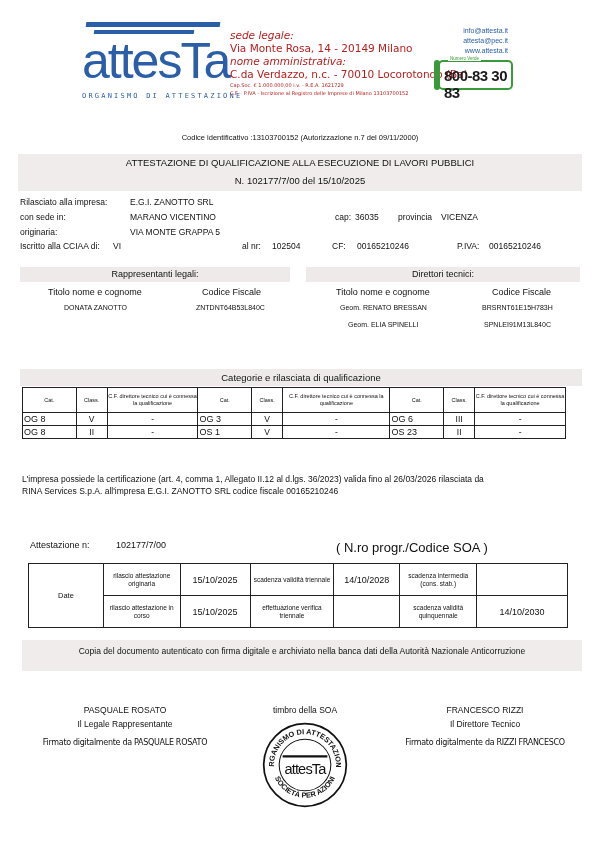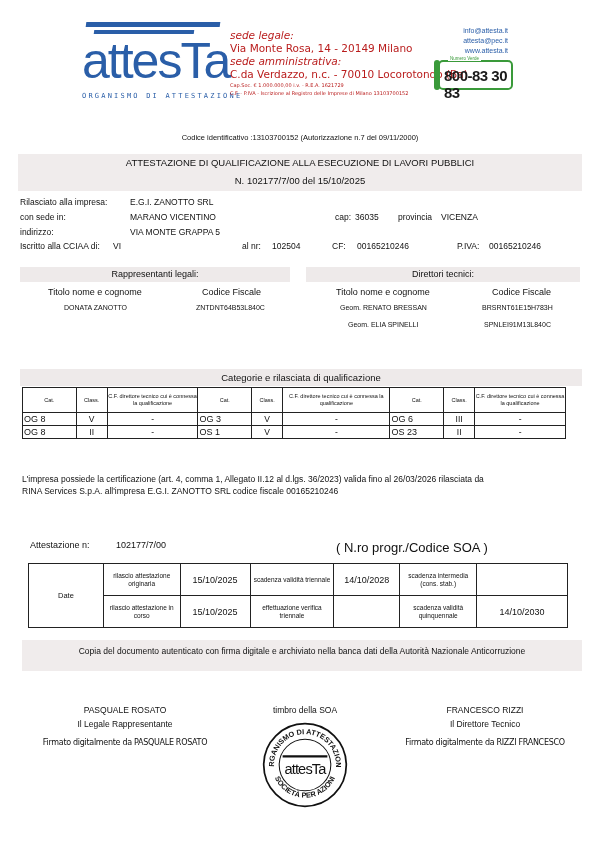--- a/index.html
+++ b/index.html
@@ -58,21 +58,21 @@
 <div class="abs logo-wrap">
   <div class="logo-bar1"></div>
   <div class="logo-bar2"></div>
   <div class="logo-text">attesTa</div>
   <div class="logo-sub">ORGANISMO DI ATTESTAZIONE</div>
 </div>
 
 <div class="abs addr">
   <div class="it">sede legale:</div>
   <div class="rg">Via Monte Rosa, 14 - 20149 Milano</div>
-  <div class="it">sede amministrativa:</div>
+  <div class="it">nome amministrativa:</div>
   <div class="rg">C.da Verdazzo, n.c. - 70010 Locorotondo (Ba)</div>
   <div class="sm">Cap.Soc. € 1.000.000,00 i.v. - R.E.A. 1621729</div>
   <div class="sm">C.F. - P.IVA - Iscrizione al Registro delle Imprese di Milano 13103700152</div>
 </div>
 
 <div class="abs contacts">
   <div>info@attesta.it</div>
   <div>attesta@pec.it</div>
   <div>www.attesta.it</div>
 </div>
@@ -93,21 +93,21 @@
 <div class="abs row-txt" style="left:20px; top:197px;">Rilasciato alla impresa:</div>
 <div class="abs row-txt" style="left:130px; top:197px;">E.G.I. ZANOTTO SRL</div>
 
 <div class="abs row-txt" style="left:20px; top:212px;">con sede in:</div>
 <div class="abs row-txt" style="left:130px; top:212px;">MARANO VICENTINO</div>
 <div class="abs row-txt" style="left:335px; top:212px;">cap:</div>
 <div class="abs row-txt" style="left:355px; top:212px;">36035</div>
 <div class="abs row-txt" style="left:398px; top:212px;">provincia</div>
 <div class="abs row-txt" style="left:441px; top:212px;">VICENZA</div>
 
-<div class="abs row-txt" style="left:20px; top:227px;">indirizzo:</div>
+<div class="abs row-txt" style="left:20px; top:227px;">originaria:</div>
 <div class="abs row-txt" style="left:130px; top:227px;">VIA MONTE GRAPPA 5</div>
 
 <div class="abs row-txt" style="left:20px; top:241px;">Iscritto alla CCIAA di:</div>
 <div class="abs row-txt" style="left:113px; top:241px;">VI</div>
 <div class="abs row-txt" style="left:242px; top:241px;">al nr:</div>
 <div class="abs row-txt" style="left:272px; top:241px;">102504</div>
 <div class="abs row-txt" style="left:332px; top:241px;">CF:</div>
 <div class="abs row-txt" style="left:357px; top:241px;">00165210246</div>
 <div class="abs row-txt" style="left:457px; top:241px;">P.IVA:</div>
 <div class="abs row-txt" style="left:489px; top:241px;">00165210246</div>

